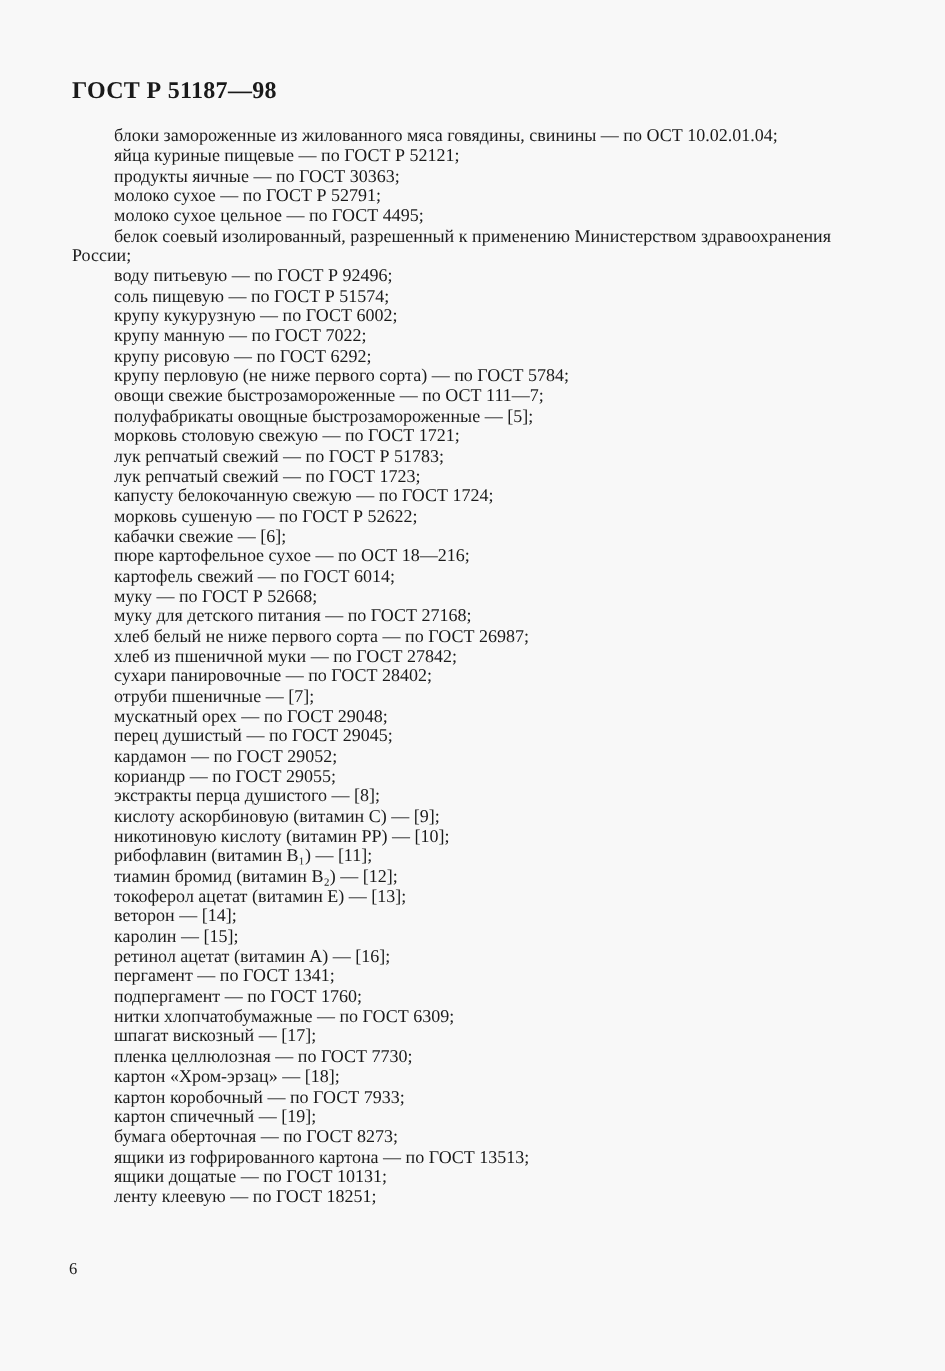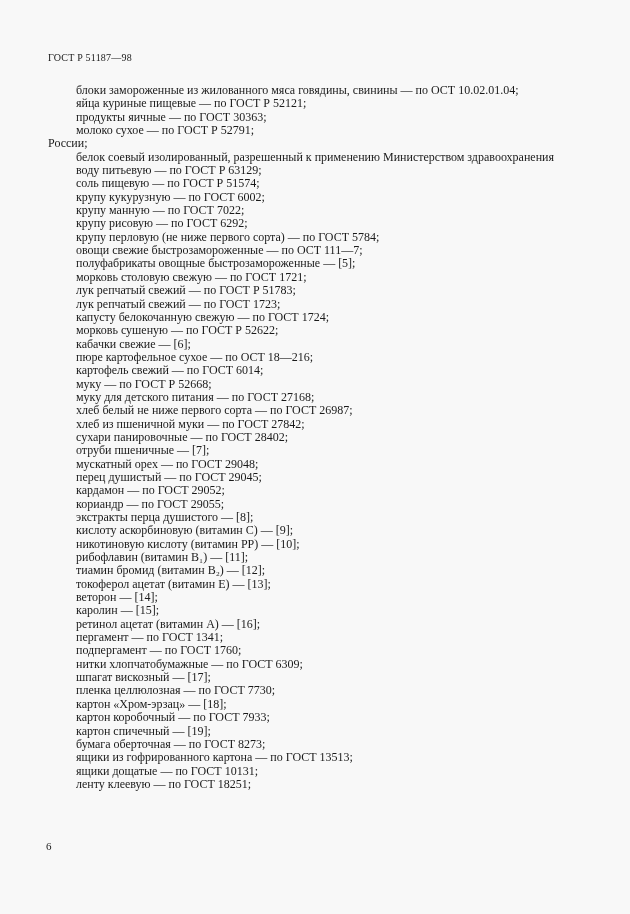--- a/index.html
+++ b/index.html
@@ -6,21 +6,21 @@
   body {
     width: 630px; height: 914px;
     background: #f8f8f8;
     font-family: "Liberation Serif", serif;
     color: #1a1a1a;
     position: relative;
     overflow: hidden;
   }
   .header {
     position: absolute; left: 48px; top: 52px;
-    font-weight: normal; font-size: 10px; letter-spacing: 0.2px;
+    font-weight: bold; font-size: 16px; letter-spacing: 0.2px;
   }
   .content {
     position: absolute; left: 48px; top: 84px; width: 520px;
     font-size: 12px; line-height: 13.35px;
   }
   .line { padding-left: 28px; white-space: nowrap; }
   .line.cont { padding-left: 0; }
   .pagenum {
     position: absolute; left: 46px; top: 840px;
     font-size: 11px;
@@ -29,23 +29,24 @@
 </head>
 <body>
 
 <div class="header">ГОСТ Р 51187—98</div>
 
 <div class="content">
   <div class="line">блоки замороженные из жилованного мяса говядины, свинины — по ОСТ 10.02.01.04;</div>
   <div class="line">яйца куриные пищевые — по ГОСТ Р 52121;</div>
   <div class="line">продукты яичные — по ГОСТ 30363;</div>
   <div class="line">молоко сухое — по ГОСТ Р 52791;</div>
+  <div class="line">молоко сухое цельное — по ГОСТ 4495;</div>
+  <div class="line">белок соевый изолированный, разрешенный к применению Министерством здравоохранения</div>
   <div class="line cont">России;</div>
-  <div class="line">белок соевый изолированный, разрешенный к применению Министерством здравоохранения</div>
-  <div class="line">воду питьевую — по ГОСТ Р 63129;</div>
+  <div class="line">воду питьевую — по ГОСТ Р 92496;</div>
   <div class="line">соль пищевую — по ГОСТ Р 51574;</div>
   <div class="line">крупу кукурузную — по ГОСТ 6002;</div>
   <div class="line">крупу манную — по ГОСТ 7022;</div>
   <div class="line">крупу рисовую — по ГОСТ 6292;</div>
   <div class="line">крупу перловую (не ниже первого сорта) — по ГОСТ 5784;</div>
   <div class="line">овощи свежие быстрозамороженные — по ОСТ 111—7;</div>
   <div class="line">полуфабрикаты овощные быстрозамороженные — [5];</div>
   <div class="line">морковь столовую свежую — по ГОСТ 1721;</div>
   <div class="line">лук репчатый свежий — по ГОСТ Р 51783;</div>
   <div class="line">лук репчатый свежий — по ГОСТ 1723;</div>

